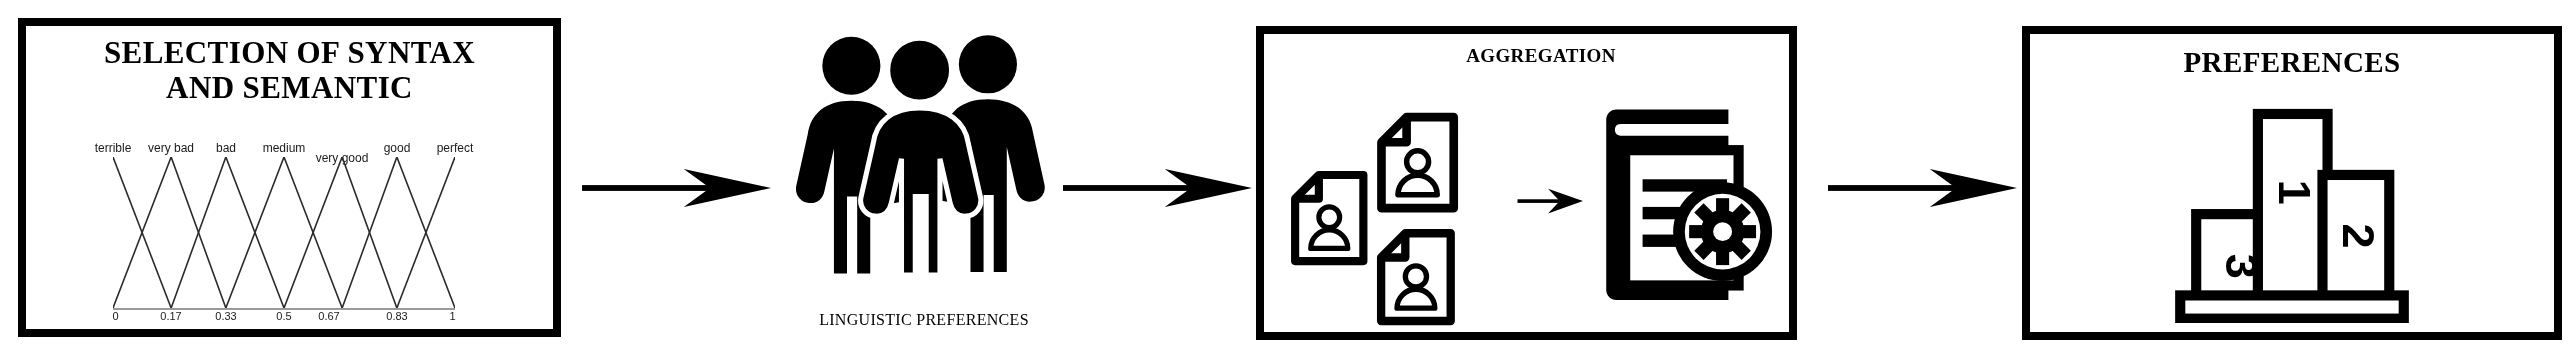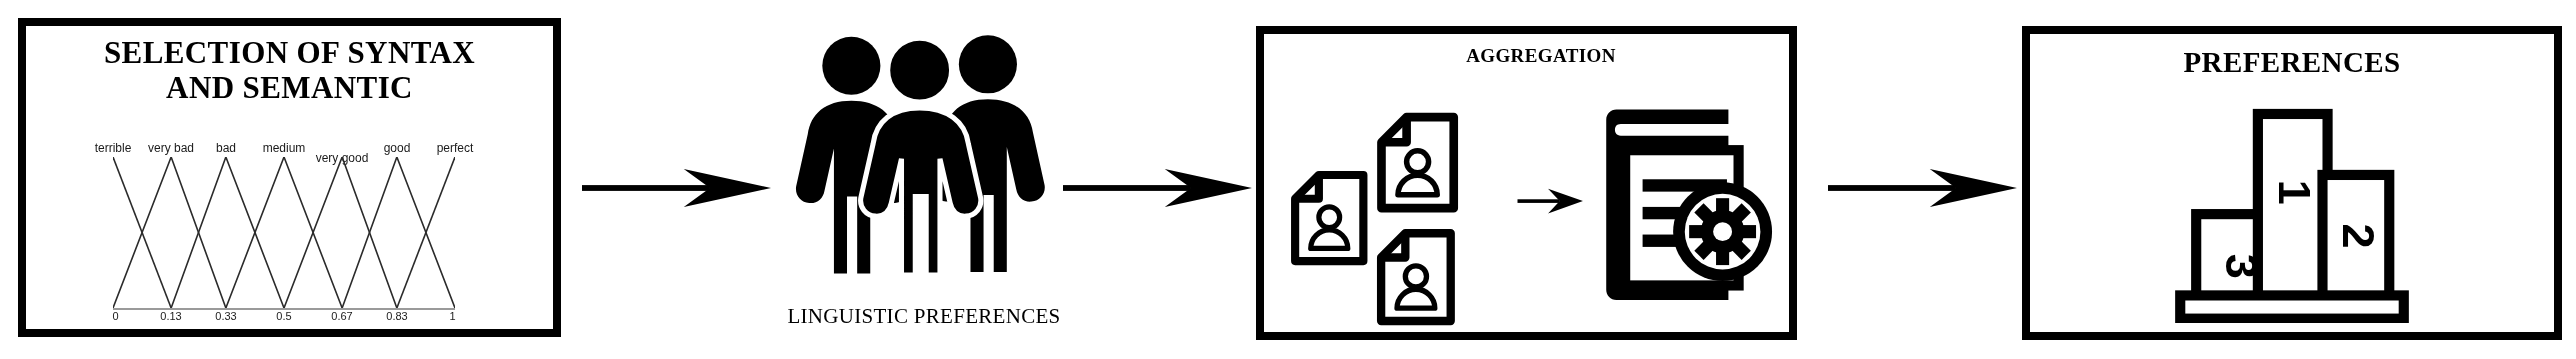--- a/index.html
+++ b/index.html
@@ -93,21 +93,21 @@
     height: 305px;
   }
   #people-svg { display: block; }
   #people-caption {
     position: absolute;
     left: -44px;
     right: -44px;
     bottom: 4.4px;
     text-align: center;
     font-family: "Liberation Serif", serif;
-    font-size: 21px;
+    font-size: 16px;
     color: #000000;
     letter-spacing: 0.3px;
     white-space: nowrap;
   }
 
   
   #panel-aggregation { left: 1256px; top: 25.5px; width: 541px; height: 314px; }
   #panel-aggregation .panel-title { top: 11.6px; font-size: 19px; padding-left: 29px; }
 
   #agg-graphic {
@@ -164,24 +164,24 @@
             <polyline points="155.10,208.00 235.00,0.00 314.90,208.00"></polyline>
             <polyline points="235.00,208.00 314.90,0.00 390.10,208.00"></polyline>
             <polyline points="314.90,208.00 390.10,0.00 470.00,208.00"></polyline>
             <polyline points="390.10,208.00 470.00,0.00"></polyline>
           </g>
       </svg>
 
       <div id="fuzzy-axis-line"></div>
       <div id="fuzzy-ticks">
           <div class="fuzzy-tick edge-left" style="left: 0px;">0</div>
-          <div class="fuzzy-tick" style="left: 58px;">0.13</div>
+          <div class="fuzzy-tick" style="left: 58px;">0.17</div>
           <div class="fuzzy-tick" style="left: 113px;">0.33</div>
           <div class="fuzzy-tick" style="left: 171px;">0.5</div>
-          <div class="fuzzy-tick" style="left: 229px; text-align: right;">0.67</div>
+          <div class="fuzzy-tick" style="left: 216px; text-align: right;">0.67</div>
           <div class="fuzzy-tick" style="left: 284px;">0.83</div>
           <div class="fuzzy-tick edge-right" style="left: 342px;">1</div>
         </div>
     </div>
   </div>
 
   <svg class="connector" id="connector-1" style="left:582px; top:166px;" width="189" height="44" viewBox="0 0 260 60">
     <rect x="0" y="26" width="176" height="8" fill="#000000"></rect>
     <path d="M 140 4 L 260 30 L 140 56 L 176 30 Z" fill="#000000"></path>
   </svg>

